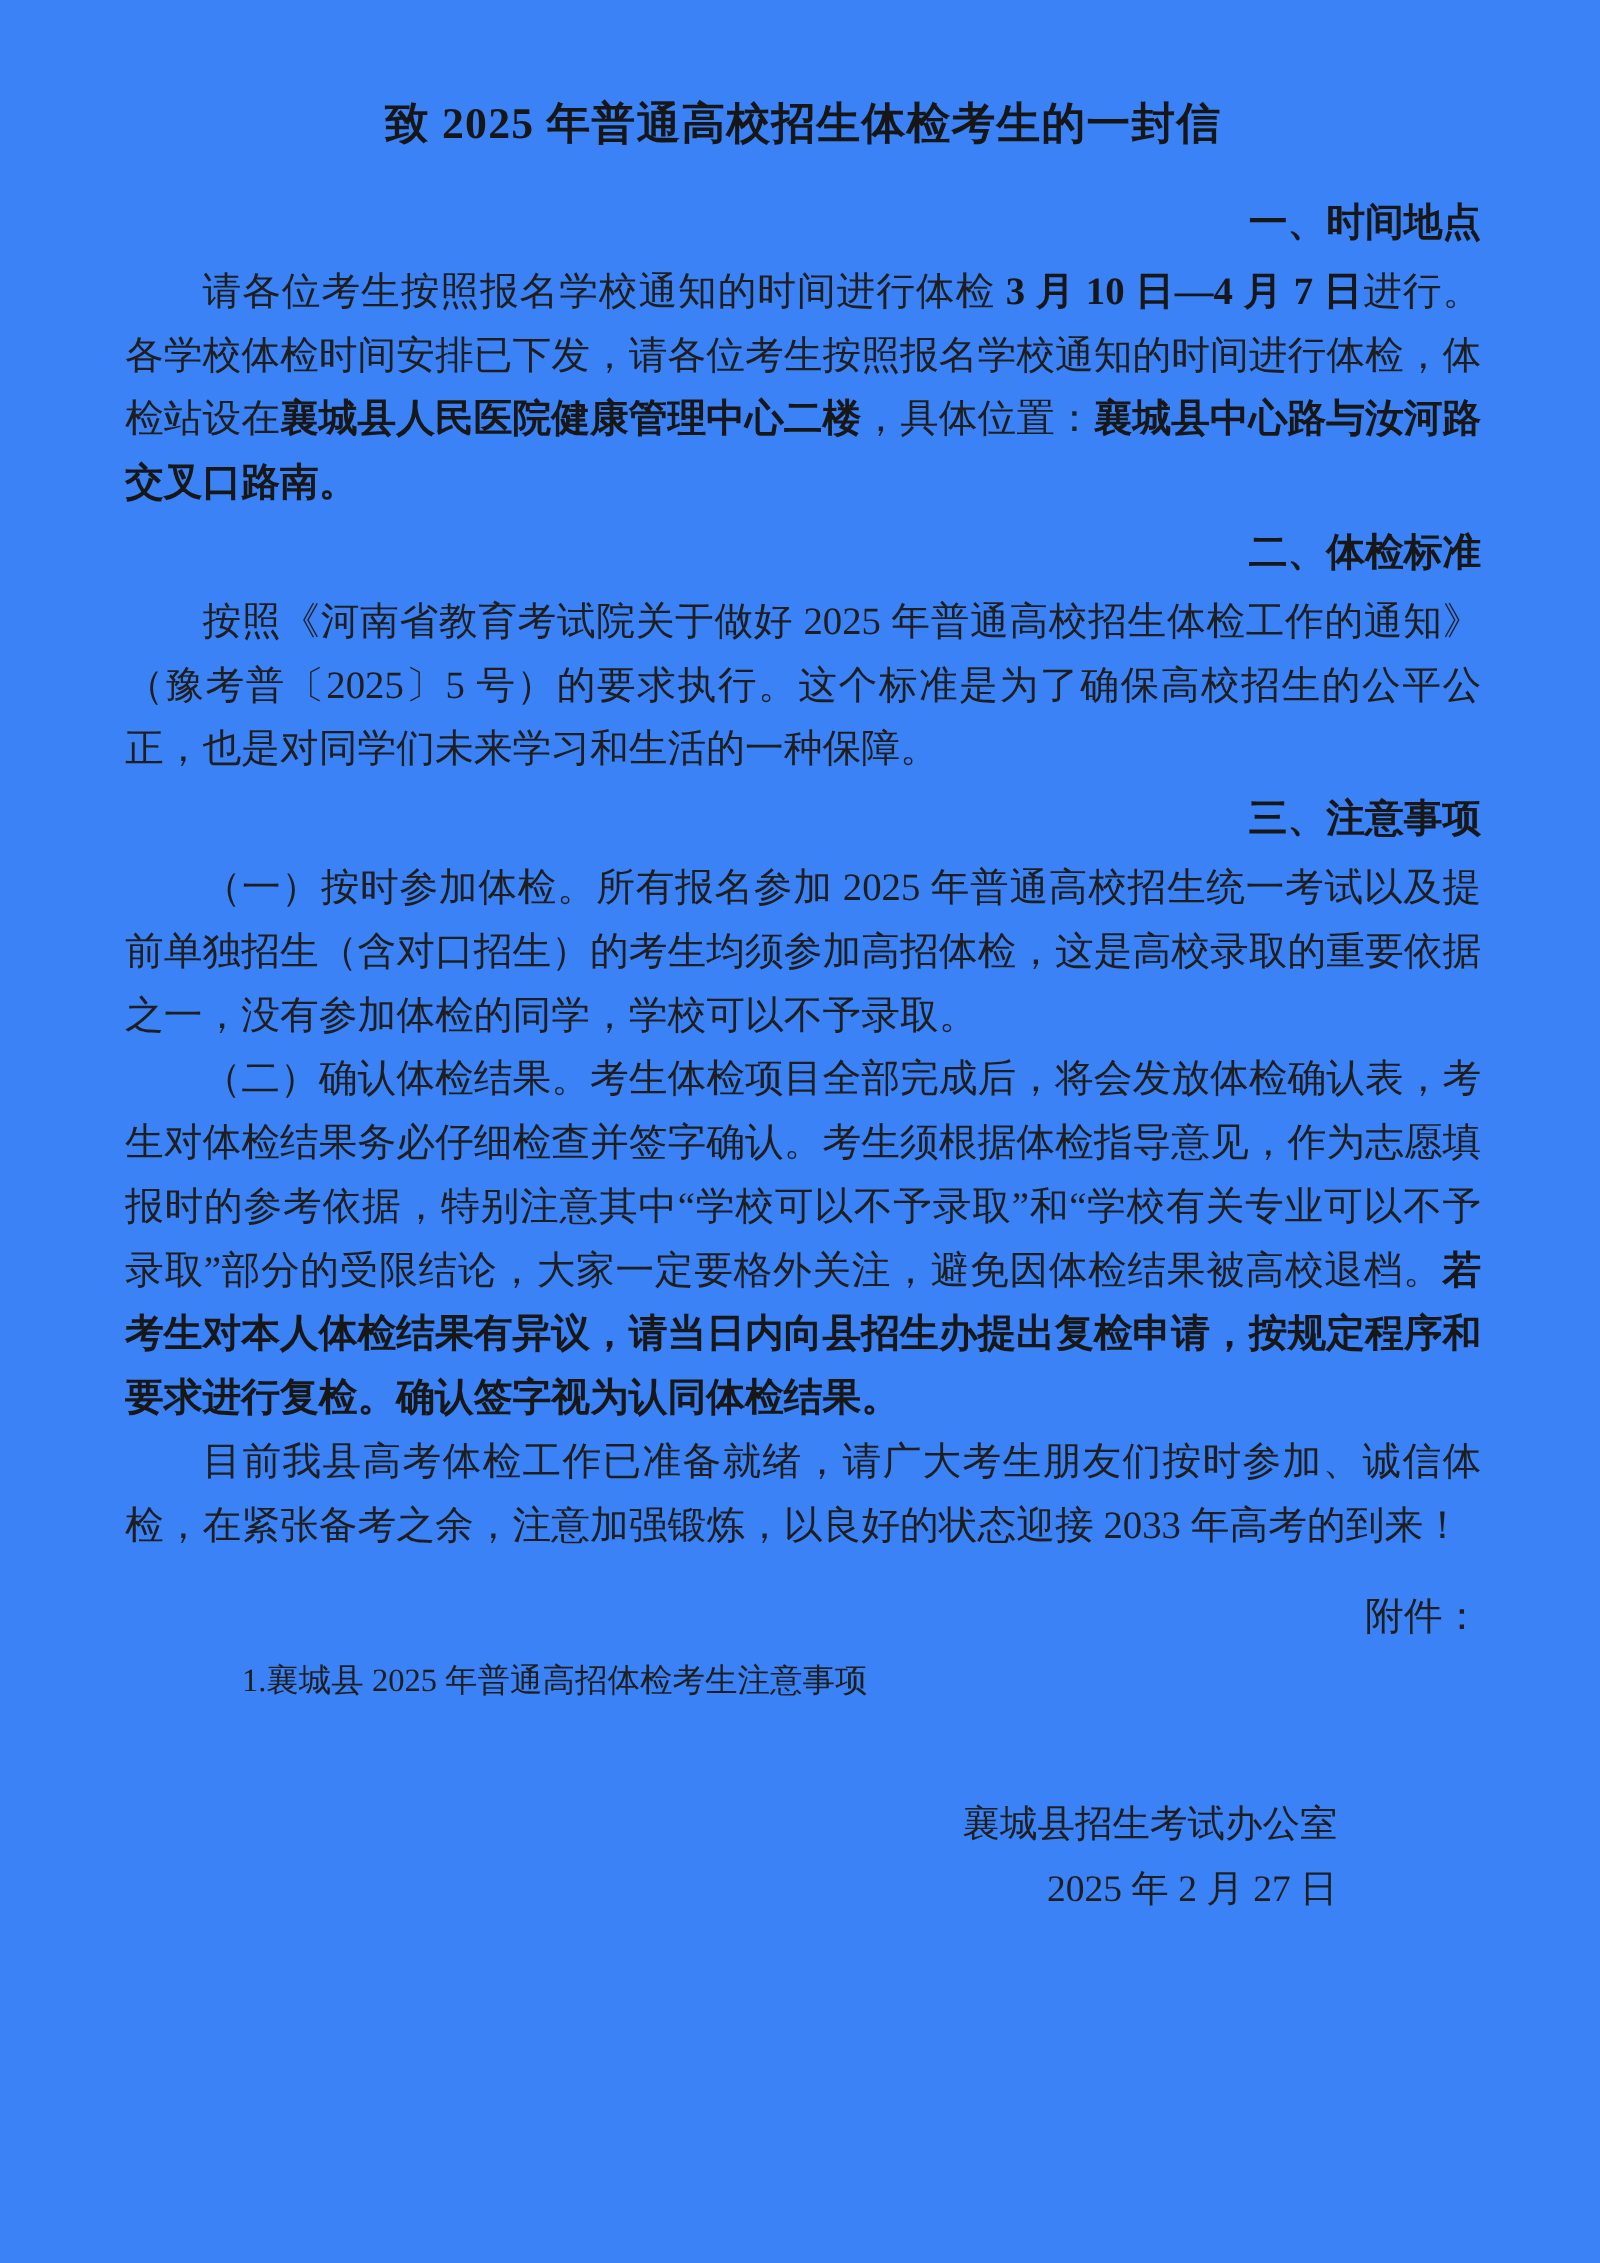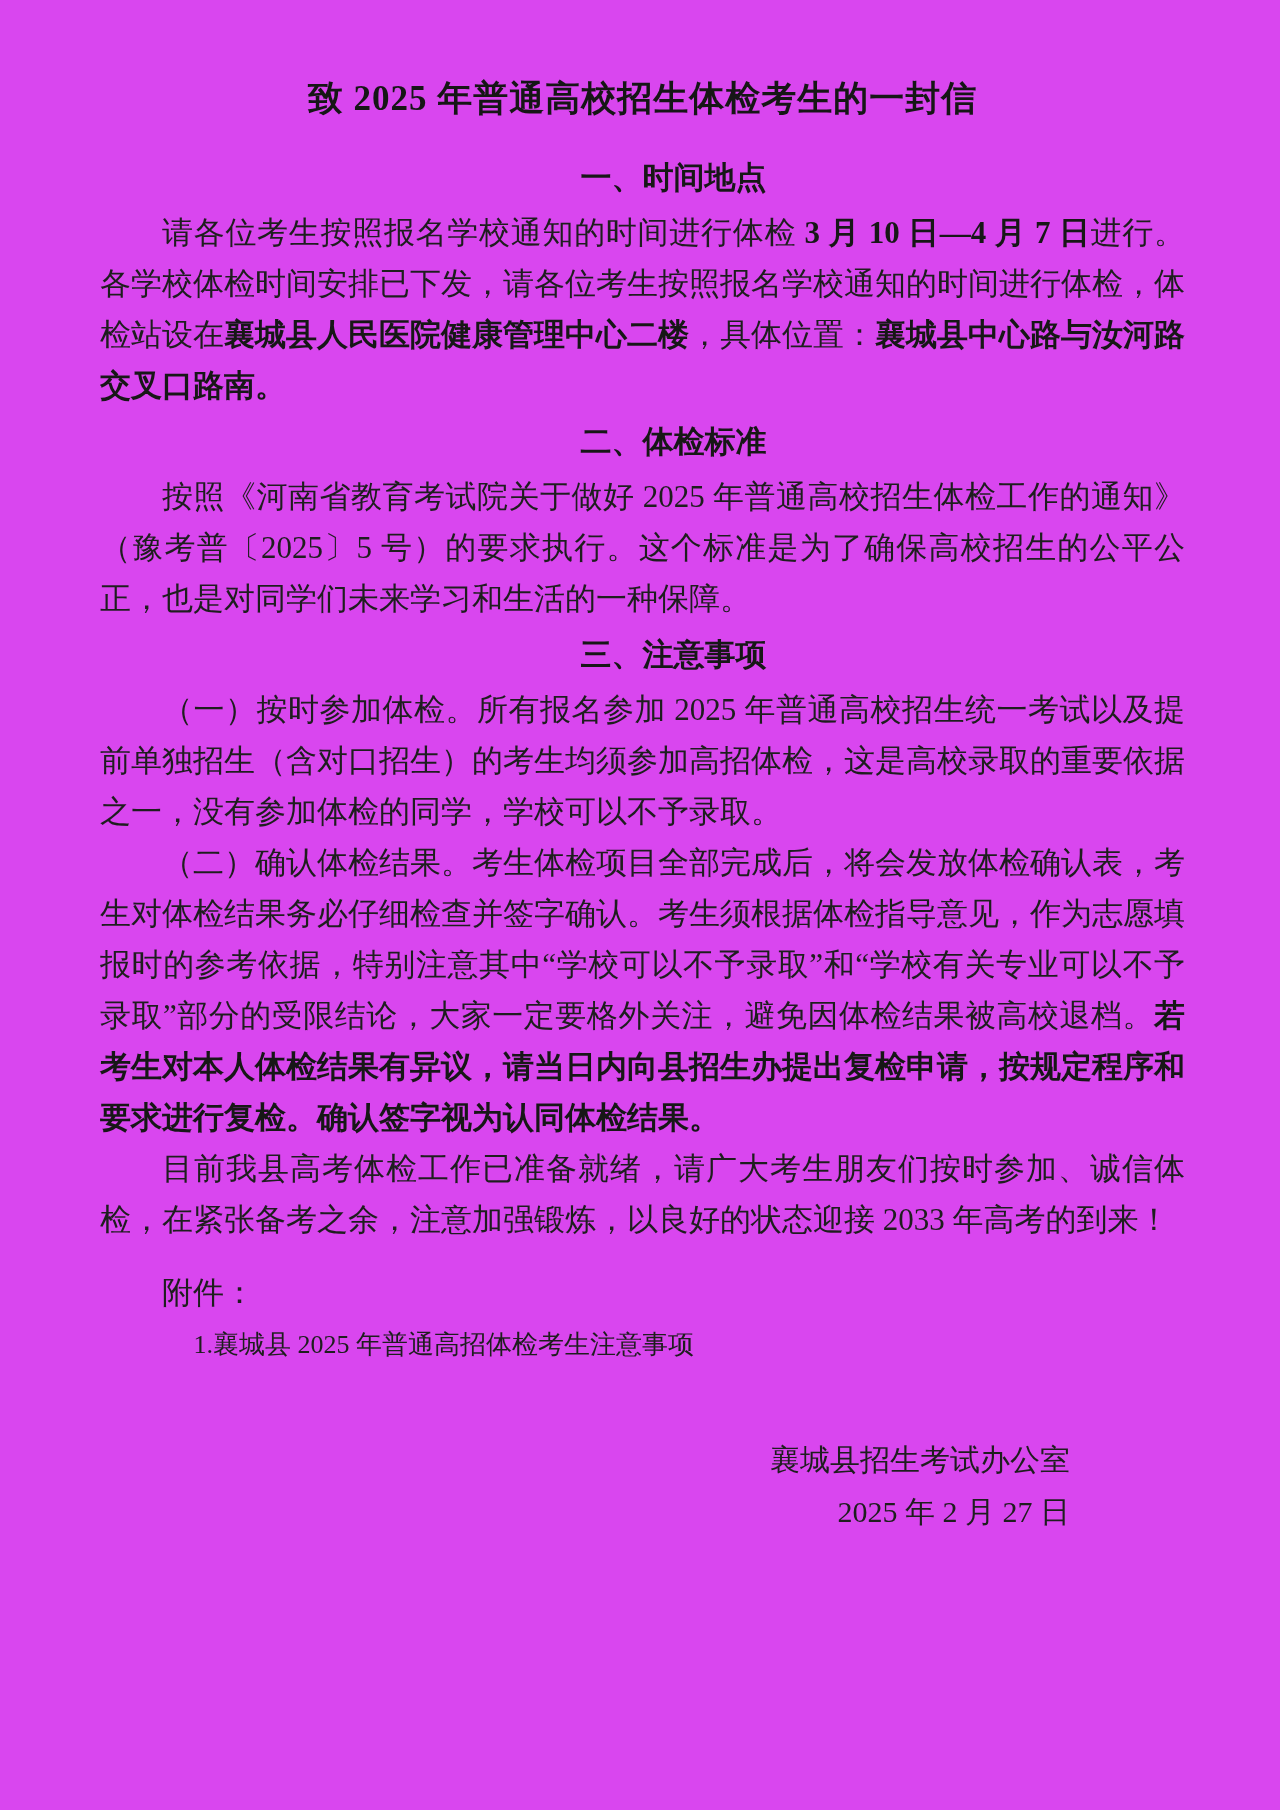--- a/index.html
+++ b/index.html
@@ -5,21 +5,21 @@
   html, body {
     margin: 0;
     padding: 0;
     background: #ffffff;
   }
   .page {
     position: relative;
     width: 1280px;
     height: 1810px;
     margin: 0 auto;
-    background: #d946ef;
+    background: #3b82f6;
     color: #1e1e1e;
     font-family: "Liberation Serif", serif;
     box-sizing: border-box;
     padding: 76px 95px 0 100px;
     overflow: hidden;
   }
   .title {
     text-align: center;
     font-size: 35px;
     font-weight: 700;
@@ -36,29 +36,30 @@
     font-size: 31px;
     line-height: 51px;
     margin: 0;
     text-align: justify;
     text-justify: inter-ideograph;
   }
   .para.indent { text-indent: 2em; }
   .para.heading {
     font-weight: 700;
     margin: 5px 0 4px 0;
-    text-align: center;
+    text-align: right;
     color: #171717;
   }
   .bold-run { font-weight: 700; color: #171717; }
   .attachment { margin-top: 22px; }
   .attachment .attachment-label {
     font-size: 31px;
     line-height: 51px;
     text-indent: 2em;
+    text-align: right;
   }
   .attachment .attachment-item {
     font-size: 26px;
     line-height: 51px;
     text-indent: 3.6em;
     margin-top: 1px;
   }
   .signature {
     margin: 64px 115px 0 auto;
     width: fit-content;

